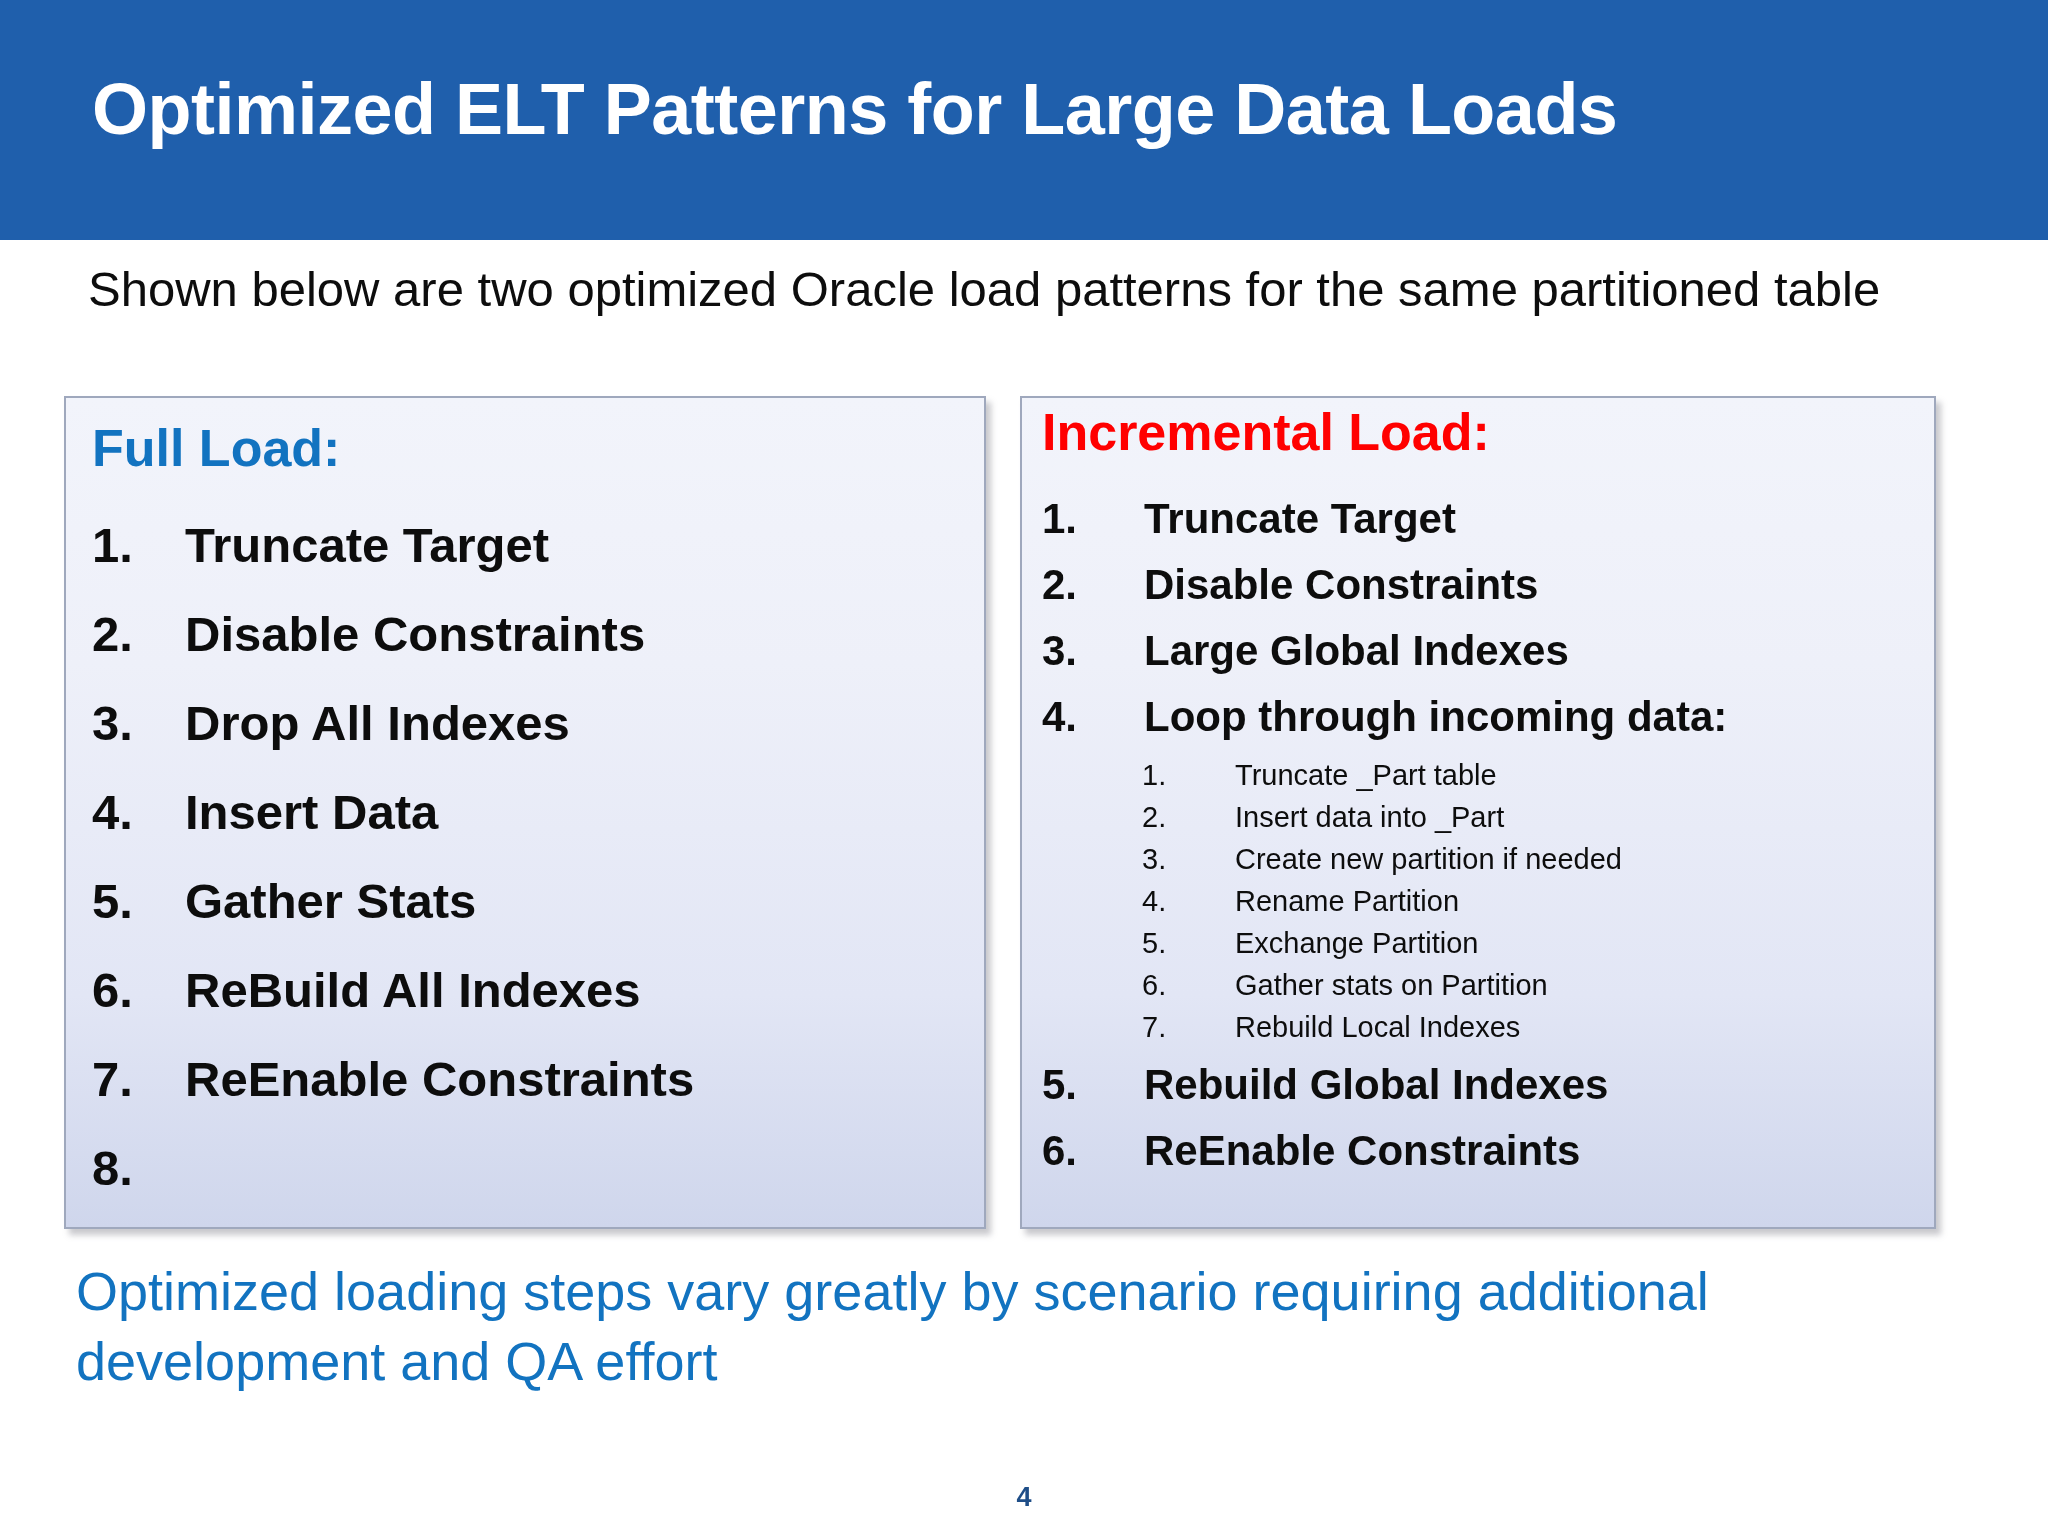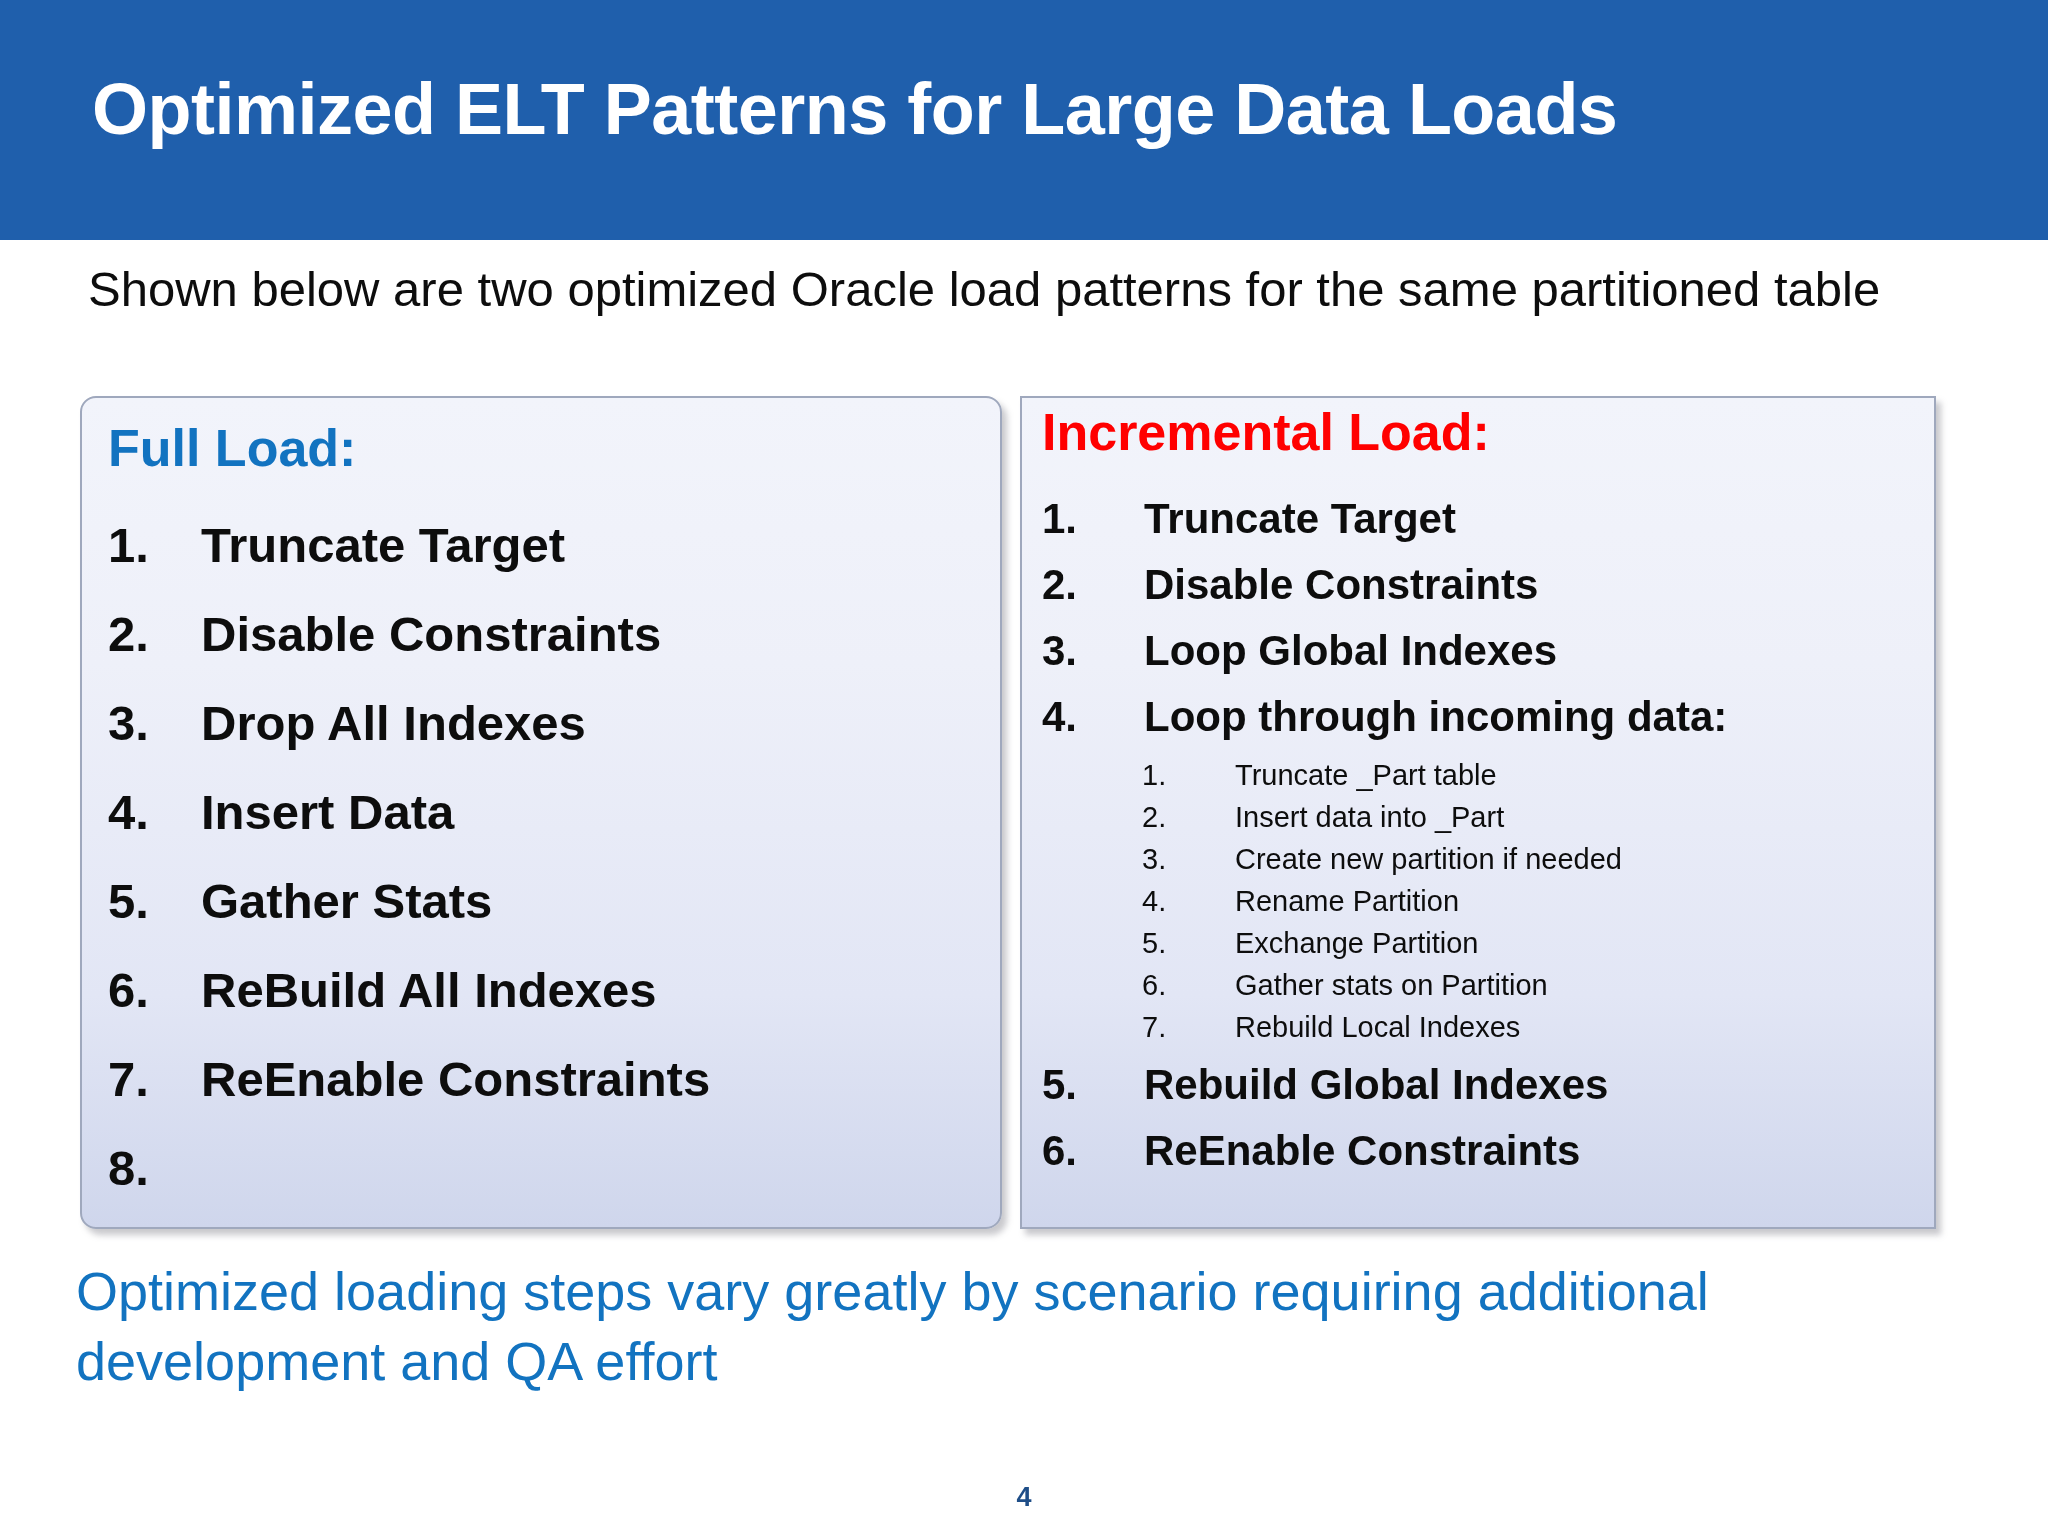--- a/index.html
+++ b/index.html
@@ -56,24 +56,23 @@
   
   .panel {
     position: absolute;
     top: 396px;
     border: 2px solid #9fa8bd;
     background: linear-gradient(to bottom, #f2f4fb 0%, #eef0f9 32%, #e2e6f5 72%, #cfd6ec 100%);
     box-shadow: 5px 6px 6px rgba(120,120,130,0.40);
   }
 
   .panel-left {
-    left: 80px;
+    left: 64px;
     width: 922px;
     height: 833px;
-    border-radius: 16px;
   }
 
   .panel-right {
     left: 1020px;
     width: 916px;
     height: 833px;
   }
 
   .panel-heading {
     font-size: 52px;
@@ -249,21 +248,21 @@
       <li class="step">
         <span class="step-num">1.</span>
         <span class="step-text">Truncate Target</span>
       </li>
       <li class="step">
         <span class="step-num">2.</span>
         <span class="step-text">Disable Constraints</span>
       </li>
       <li class="step">
         <span class="step-num">3.</span>
-        <span class="step-text">Loop Global Indexes</span>
+        <span class="step-text">Large Global Indexes</span>
       </li>
       <li class="step">
         <span class="step-num">4.</span>
         <span class="step-text">Loop through incoming data:</span>
       </li>
 
       <ol class="substeps">
         <li class="substep">
           <span class="substep-num">1.</span>
           <span class="substep-text">Truncate _Part table</span>

